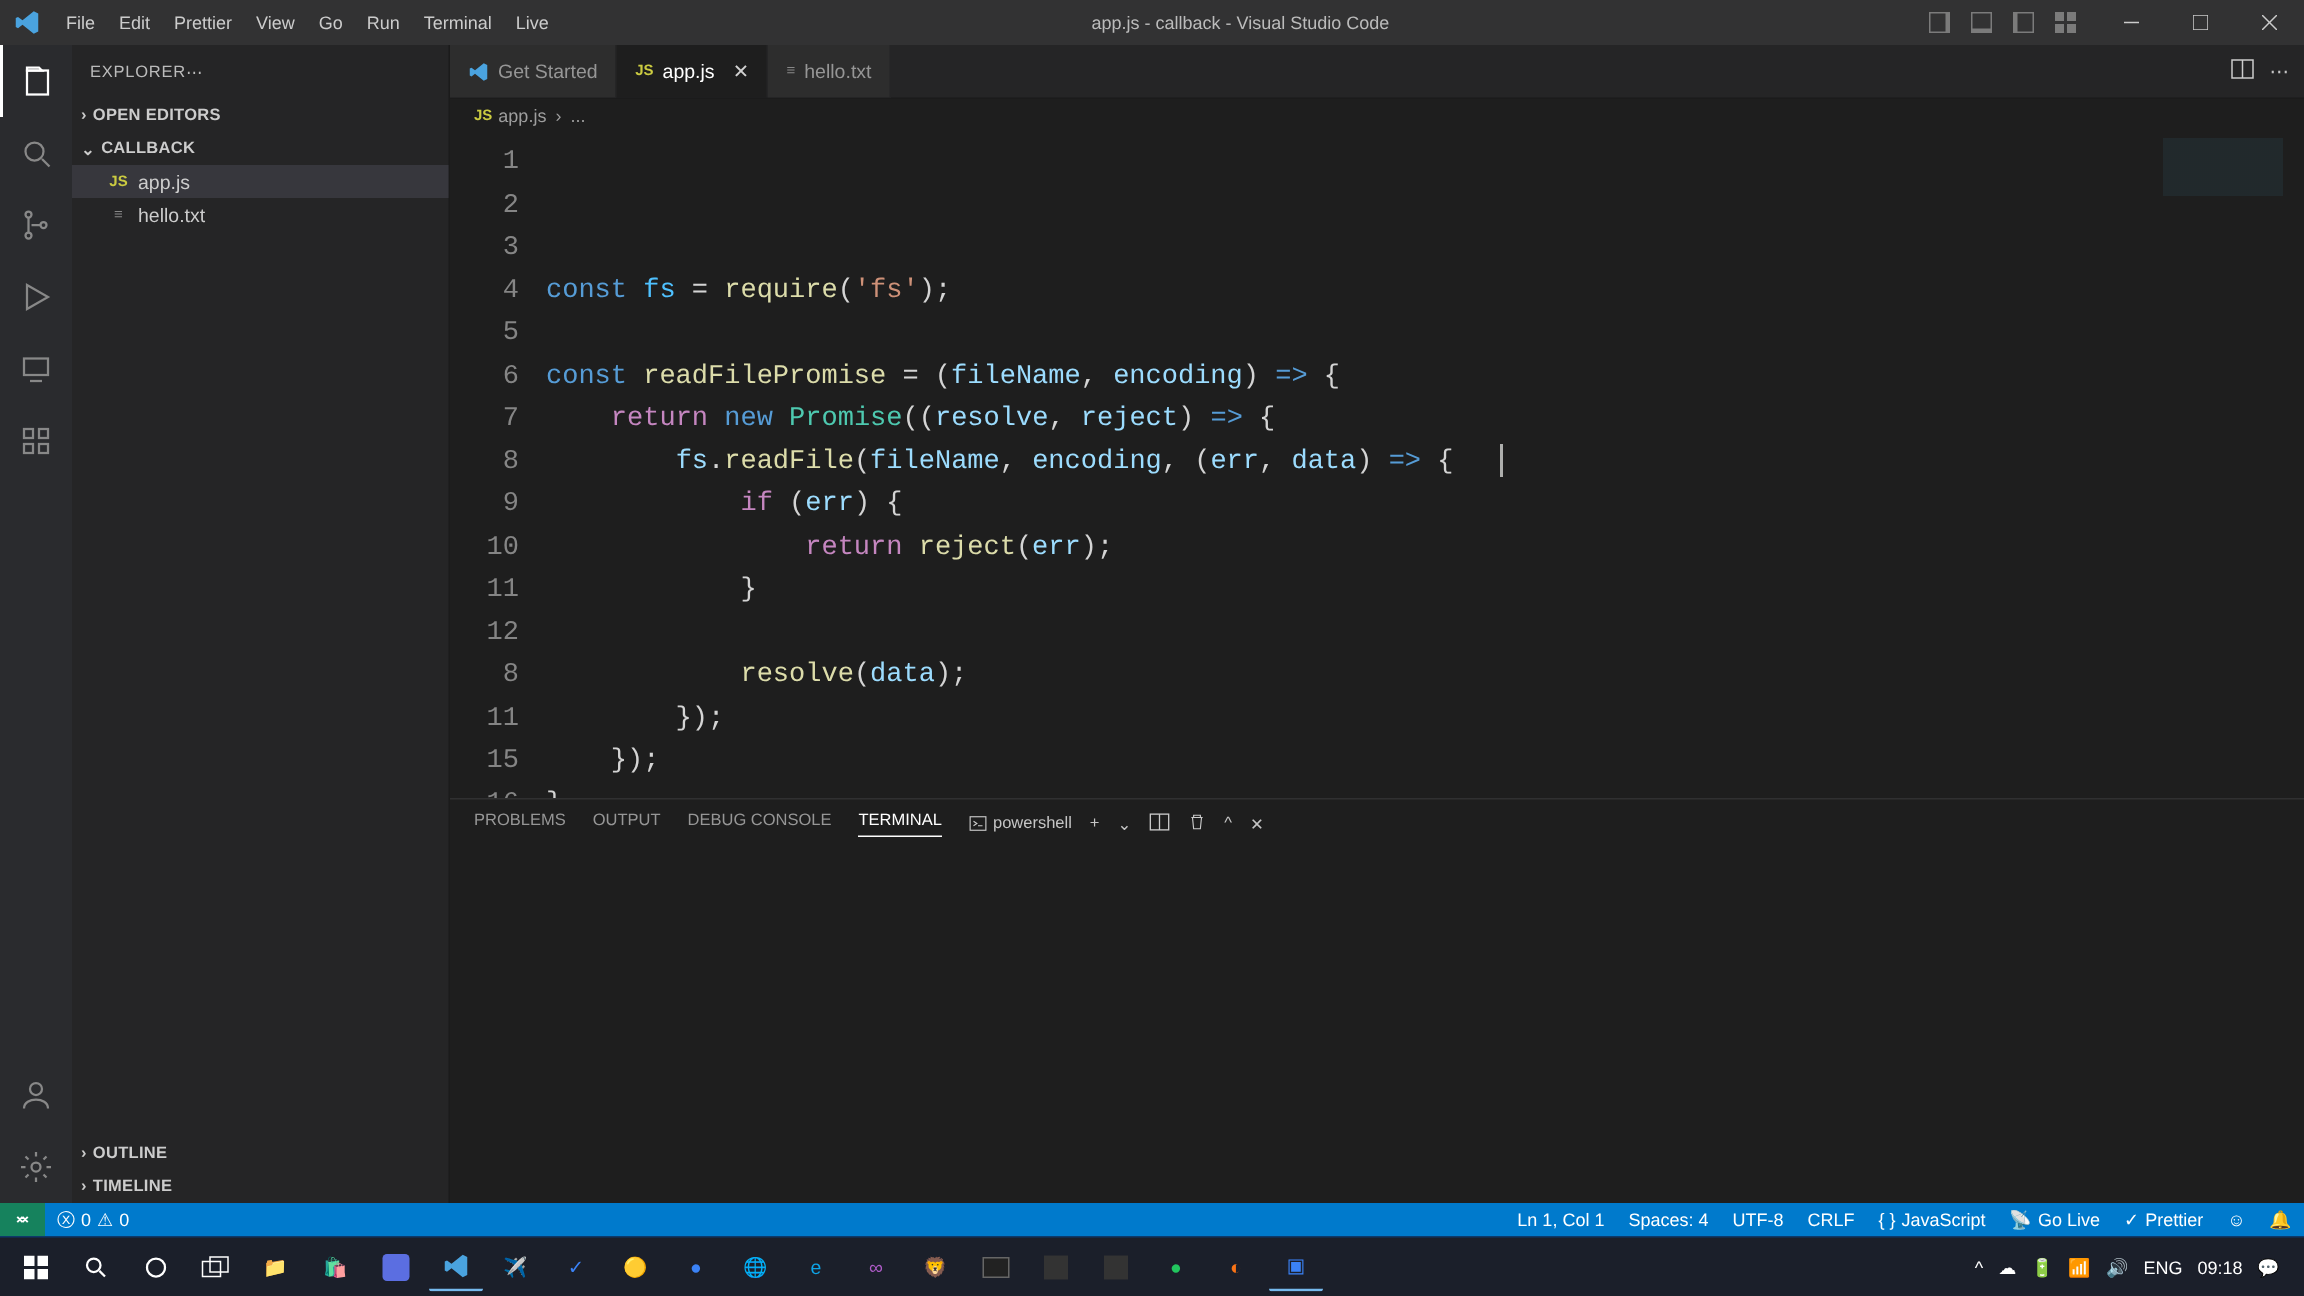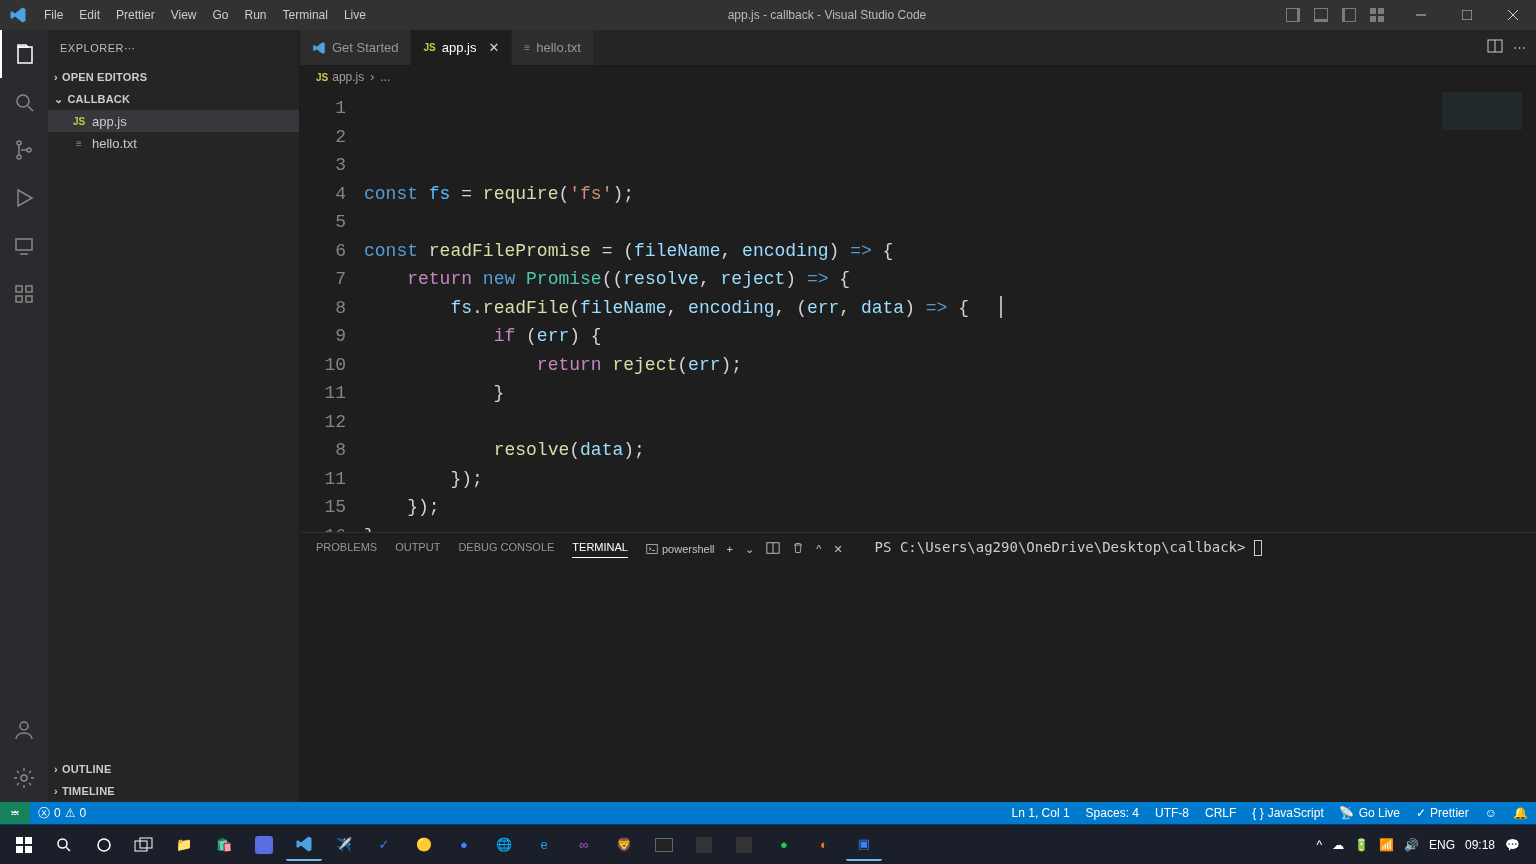--- a/index.html
+++ b/index.html
@@ -365,23 +365,20 @@
                 <rect x="1" y="2" width="14" height="12"></rect>
                 <line x1="8" y1="2" x2="8" y2="14"></line>
               </svg></span>
           <span><svg width="12" height="12" viewBox="0 0 16 16" fill="none" stroke="#ccc">
                 <path d="M3 4h10M5 4V2h6v2M4 4l1 10h6l1-10"></path>
               </svg></span>
           <span>^</span>
           <span>✕</span>
         </div>
       </div>
-      <div class="terminal-body">
-        <span>PS C:\Users\ag290\OneDrive\Desktop\callback&gt; </span><span style="display:inline-block;width:8px;height:16px;border:1px solid #ccc;vertical-align:middle;"></span>
-      </div>
     </div>
   </div>
 </div>
 
 <div class="statusbar">
   <div class="remote">
     <svg width="14" height="14" viewBox="0 0 16 16" fill="none" stroke="#fff" stroke-width="1.5">
         <path d="M4 6l4 4M4 10l4-4M12 6l-4 4M12 10l-4-4"></path>
       </svg>
   </div>

